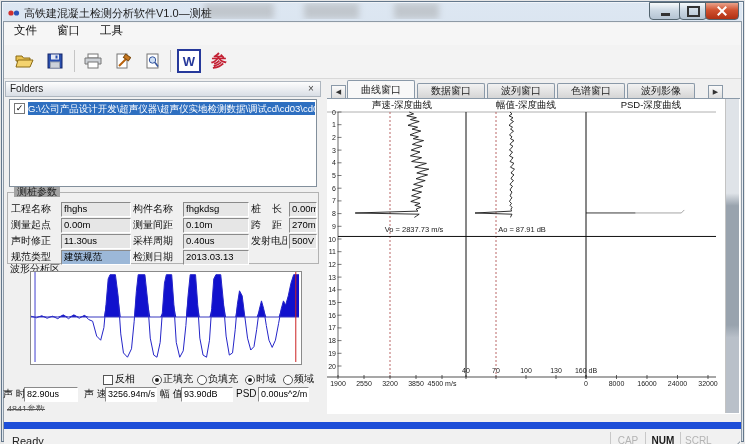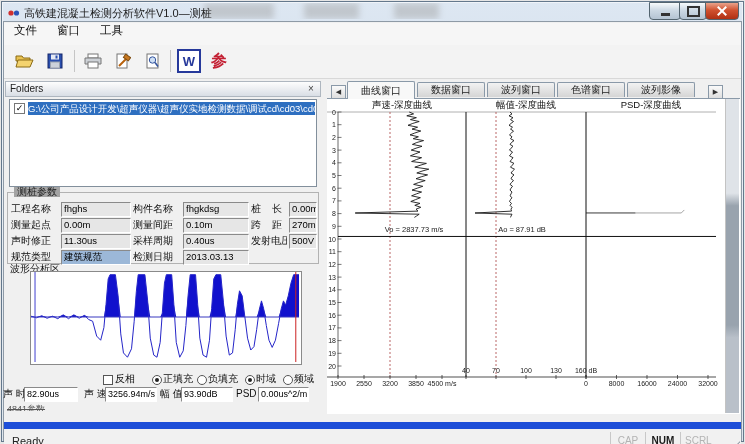--- a/index.html
+++ b/index.html
@@ -47,21 +47,21 @@
   #wavebox{position:absolute;left:30px;top:271px;width:270px;height:92px;background:#fff;border:1px solid #8a8a8a;}
   .ctl{position:absolute;top:373px;height:12px;font-size:10px;color:#111;line-height:11px;white-space:pre;}
   .radio{position:absolute;top:375px;width:8px;height:8px;border:1px solid #555;border-radius:50%;background:#fff;}
   .radio.on:before{content:"";position:absolute;left:2px;top:2px;width:4px;height:4px;border-radius:50%;background:#222;}
   .cbox{position:absolute;top:375px;width:8px;height:8px;border:1px solid #555;background:#fff;}
   .rlabel{position:absolute;top:387px;font-size:10px;color:#111;white-space:pre;line-height:14px;text-align:right;}
   .rbox{position:absolute;top:387px;height:13px;background:#fff;border:1px solid;border-color:#8a8a8a #fff #fff #8a8a8a;font-size:9px;line-height:12px;padding-left:2px;white-space:nowrap;overflow:hidden;color:#000;}
   #clipped{position:absolute;left:7px;top:403px;width:70px;height:8px;overflow:hidden;font-size:9px;color:#555;text-decoration:line-through;}
   
   .tabarrow{position:absolute;top:85px;width:13px;height:13px;border:1px solid #8a99a8;background:linear-gradient(#fafafa,#dcdcdc);font-size:7px;text-align:center;line-height:12px;color:#333;}
-  #tabs{position:absolute;left:347px;top:81px;height:17px;display:flex;align-items:center;}
+  #tabs{position:absolute;left:347px;top:81px;height:17px;display:flex;align-items:flex-end;}
   .tab{border:1px solid #8a99a8;border-bottom:none;border-radius:2px 2px 0 0;padding:0 13px;font-size:10px;color:#222;height:14px;line-height:14px;background:linear-gradient(#f2f2f2,#d5d5d5);margin-right:2px;}
   .tab.active{height:17px;line-height:17px;background:#f8f8f8;position:relative;z-index:3;}
   #tabpage{position:absolute;left:327px;top:98px;width:413px;height:316px;background:#fff;border-top:1px solid #8a99a8;box-sizing:border-box;}
   #scrollv{position:absolute;left:725px;top:99px;width:13px;height:314px;background:linear-gradient(#dfe3e8 0 30%,#99a3ae 34% 72%,#b9c0c9 76% 100%);border-left:1px solid #c3c3c3;}
   
   #statusbar{position:absolute;left:4px;top:422px;width:737px;height:26px;background:#f1f1f1;border-top:7px solid #1d4ed8;font-size:11px;color:#222;}
   #ready{position:absolute;left:8px;top:6px;}
   #cells{position:absolute;left:606px;top:3px;height:18px;display:flex;}
   .cell{min-width:26px;padding:0 4px;border-left:1px solid #c8c8c8;text-align:center;font-size:10px;line-height:18px;color:#b3b3b3;}
   .cell.on{color:#1a1a1a;font-weight:bold;}

